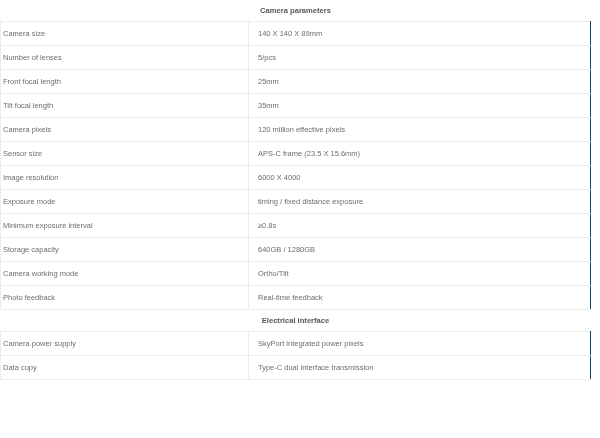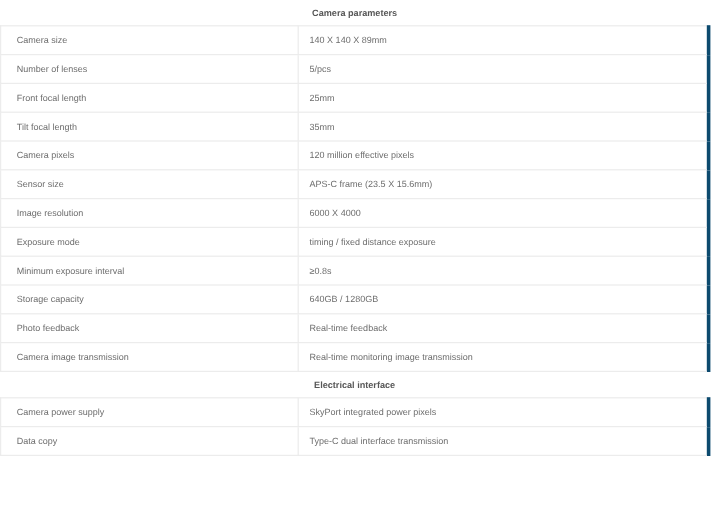--- a/index.html
+++ b/index.html
@@ -53,25 +53,25 @@
     border-bottom: 1px solid #ececec;
     height: 21px;
     vertical-align: middle;
     background: #ffffff;
     overflow: hidden;
     white-space: nowrap;
   }
   td.cell-label {
     border-left: 1px solid #ececec;
     border-right: 1px solid #ececec;
-    padding-left: 13px;
+    padding-left: 2px;
     color: #6d6d6d;
   }
   td.cell-value {
-    border-right: 3px solid #0c4a6e;
+    border-right: 1px solid #0c4a6e;
     padding-left: 9px;
     color: #6d6d6d;
   }
 </style>
 </head>
 <body>
 
 <table id="spec-table">
   <colgroup>
     <col class="c-label">
@@ -115,26 +115,26 @@
       </tr>
       <tr class="data-row">
         <td class="cell-label">Minimum exposure interval</td>
         <td class="cell-value">≥0.8s</td>
       </tr>
       <tr class="data-row">
         <td class="cell-label">Storage capacity</td>
         <td class="cell-value">640GB / 1280GB</td>
       </tr>
       <tr class="data-row">
+        <td class="cell-label">Camera working mode</td>
+        <td class="cell-value">Ortho/Tilt</td>
+      </tr>
+      <tr class="data-row">
         <td class="cell-label">Photo feedback</td>
         <td class="cell-value">Real-time feedback</td>
-      </tr>
-      <tr class="data-row">
-        <td class="cell-label">Camera image transmission</td>
-        <td class="cell-value">Real-time monitoring image transmission</td>
       </tr>
       <tr class="section-row">
         <td class="section-cell" colspan="2">Electrical interface</td>
       </tr>
       <tr class="data-row">
         <td class="cell-label">Camera power supply</td>
         <td class="cell-value">SkyPort integrated power pixels</td>
       </tr>
       <tr class="data-row">
         <td class="cell-label">Data copy</td>

